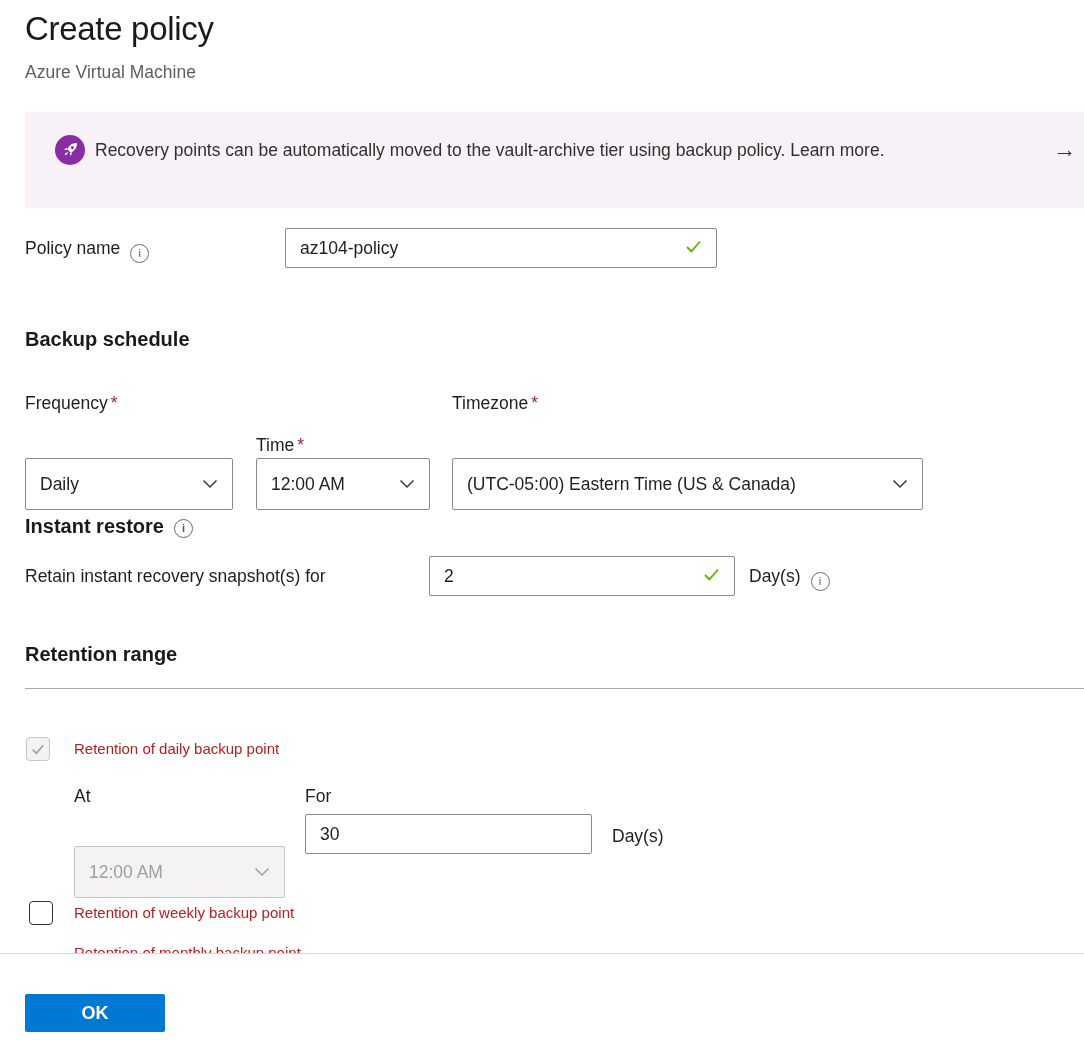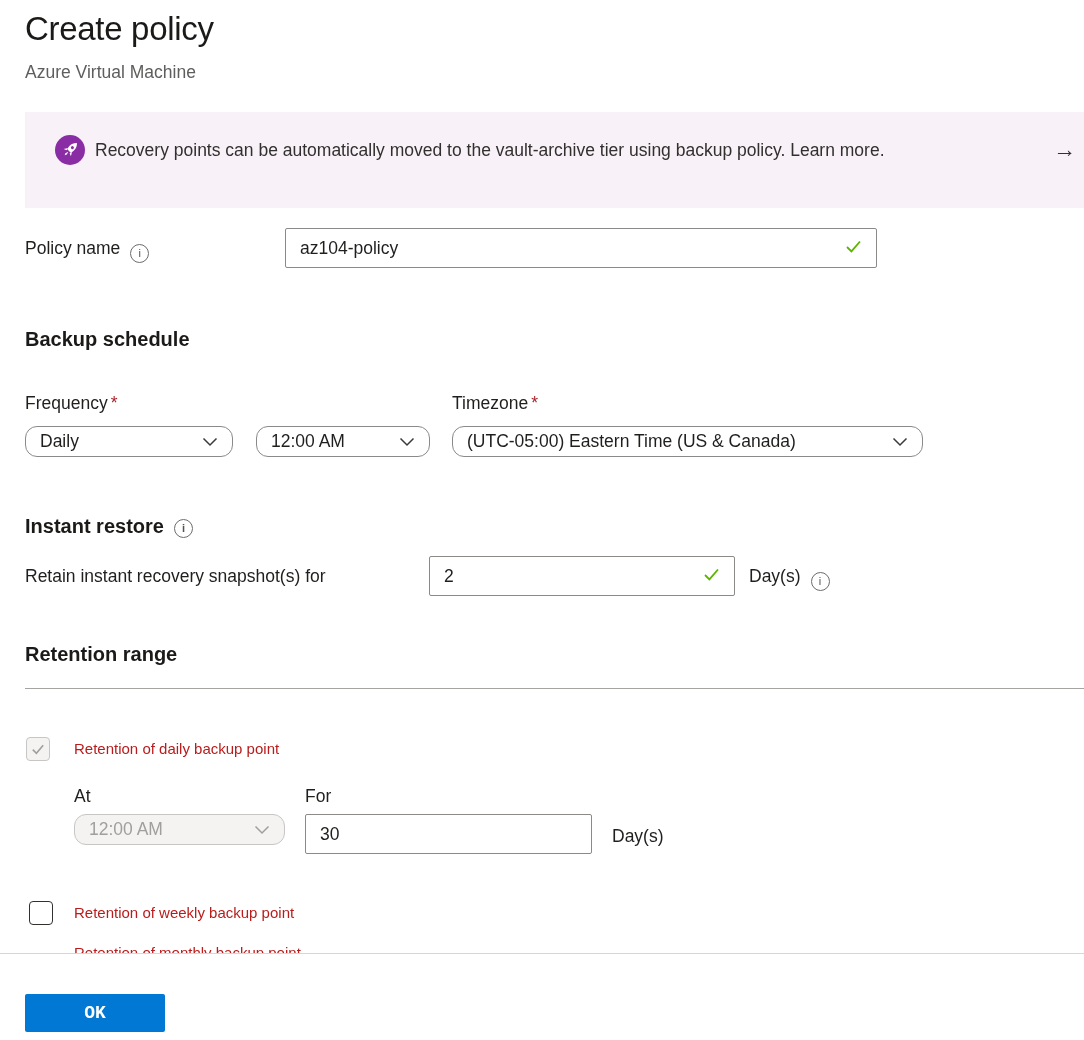--- a/index.html
+++ b/index.html
@@ -23,42 +23,42 @@
 
   .info-icon{display:inline-flex;width:17px;height:17px;border:1px solid #6e6c6a;border-radius:50%;
     align-items:center;justify-content:center;font-size:11px;line-height:1;color:#55534f;
     margin-left:10px;vertical-align:-3px;cursor:default;}
 
   .textfield{position:absolute;box-sizing:border-box;height:40px;border:1px solid #8c8a88;border-radius:2px;
     background:#fff;display:flex;align-items:center;padding:0 12px 0 14px;}
   .textfield input{border:none;outline:none;flex:1;min-width:0;font:inherit;font-size:17.5px;color:#201f1e;background:transparent;padding:0;}
   .valid-check{flex:0 0 auto;margin-left:8px;}
 
-  .combobox{position:absolute;box-sizing:border-box;height:31px;border:1px solid #8c8a88;border-radius:12px;
+  .combobox{position:absolute;box-sizing:border-box;height:52px;border:1px solid #8c8a88;border-radius:2px;
     background:#fff;display:flex;align-items:center;justify-content:space-between;
-    padding:0 14px;font-size:17.5px;color:#201f1e;cursor:pointer;}
+    padding:0 14px;font-size:17.5px;color:#201f1e;cursor:pointer;margin-top:32px;}
   .combobox .chev{flex:0 0 auto;margin-left:10px;color:#3b3a39;display:flex;}
   .combobox.disabled{background:#f4f3f2;border-color:#c8c6c4;color:#a19f9d;cursor:default;}
   .combobox.disabled .chev{color:#a19f9d;}
 
   .section-heading{position:absolute;font-size:20px;font-weight:700;color:#1b1a19;white-space:nowrap;}
 
   .hr{position:absolute;left:25px;right:0;height:0;border-top:1px solid #a6a4a2;}
 
   .checkbox{position:absolute;width:24px;height:24px;box-sizing:border-box;border-radius:4px;}
   .checkbox.unchecked{border:1.6px solid #323130;background:#fff;cursor:pointer;}
   .checkbox.disabled-checked{border:1.6px solid #c8c6c4;background:#f4f3f2;display:flex;align-items:center;justify-content:center;cursor:default;}
 
   .check-label{position:absolute;font-size:15px;color:#b91c1c;white-space:nowrap;}
 
   .unit-label{position:absolute;font-size:17.5px;color:#201f1e;white-space:nowrap;}
 
   .footer{position:absolute;left:0;top:953px;width:1084px;height:87px;background:#ffffff;border-top:1px solid #d8d6d4;box-sizing:border-box;}
   .ok-button{position:absolute;left:25px;top:40px;width:140px;height:38px;background:#0078d4;color:#fff;
-    border:none;border-radius:2px;font-family:Liberation Mono, monospace;font-size:18px;font-weight:700;cursor:pointer;}
+    border:none;border-radius:2px;font-family:Liberation Sans, sans-serif;font-size:18px;font-weight:700;cursor:pointer;}
 </style>
 </head>
 <body>
 
 <div class="canvas">
   <div class="content">
 
     <div class="page-title">Create policy</div>
     <div class="page-subtitle">Azure Virtual Machine</div>
 
@@ -72,21 +72,21 @@
             <path d="M12.1 15.1L9.9 18.8l3-1.2zM17.9 15.1l2.2 3.7-3-1.2z"></path>
             <path d="M15 17.4l1 3.1-1 2-1-2z"></path>
           </g>
         </svg>
       </span>
       <span class="banner-msg">Recovery points can be automatically moved to the vault-archive tier using backup policy. Learn more.</span>
       <span class="banner-arrow">→</span>
     </div>
 
     <div class="field-label" style="left:25px;top:238px;"><span>Policy name</span><span class="info-icon">i</span></div>
-    <div class="textfield" style="left:285px;top:228px;width:592px;">
+    <div class="textfield" style="left:285px;top:228px;width:432px;">
       <input type="text" value="az104-policy" style="">
       <span class="valid-check">
         <svg width="21" height="21" viewBox="0 0 21 21">
             <path d="M4 11l4.4 4.4L17 5.5" fill="none" stroke="#5db300" stroke-width="1.8"></path>
           </svg>
       </span>
     </div>
 
     <div class="section-heading" style="left:25px;top:328px;">Backup schedule</div>
 

